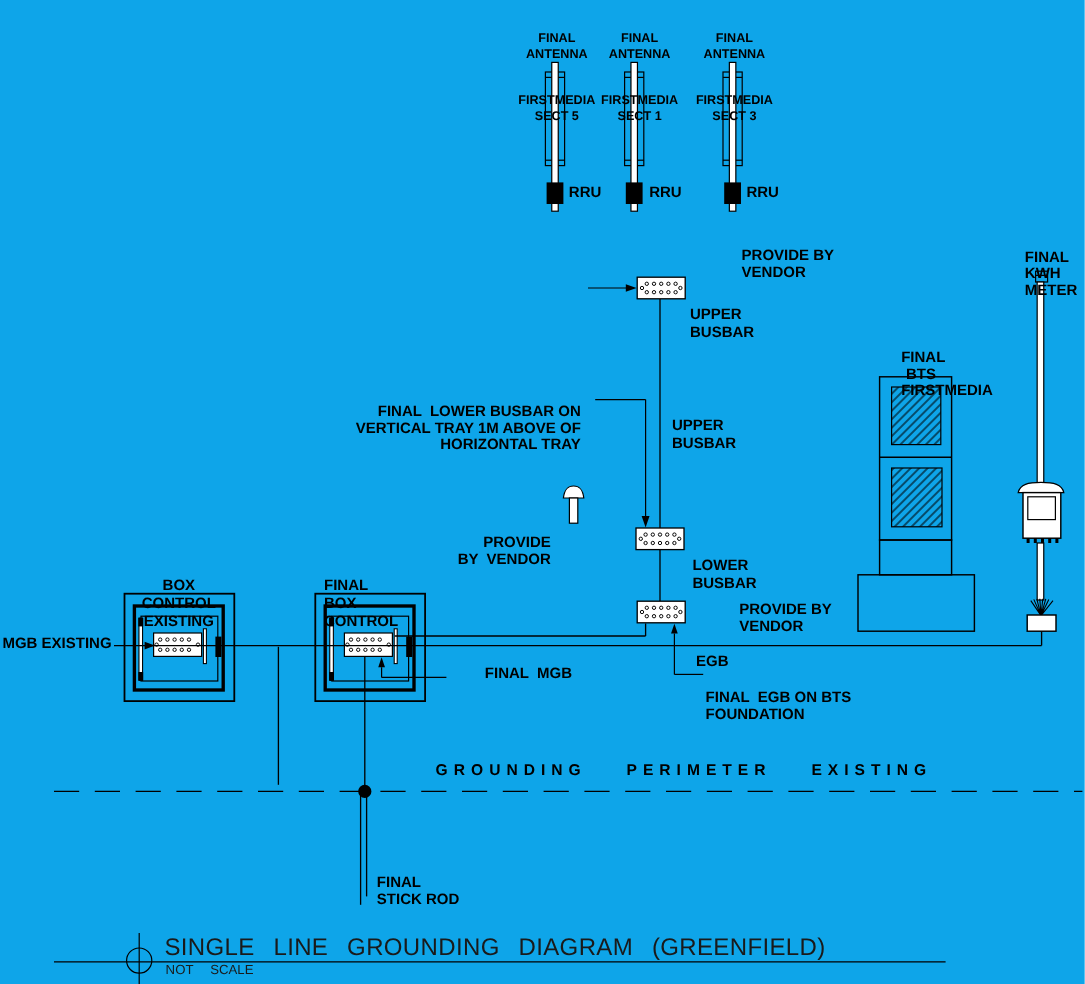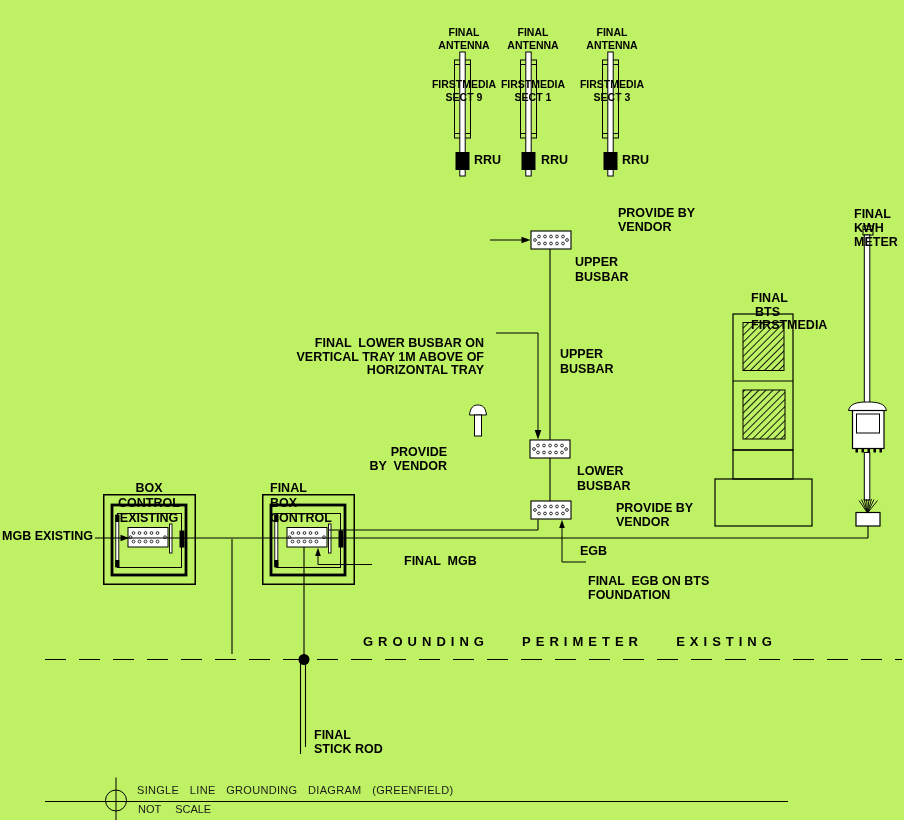--- a/index.html
+++ b/index.html
@@ -1,26 +1,26 @@
 <!DOCTYPE html>
 <html><head>
 <meta charset="utf-8">
 <style>
   html,body{margin:0;padding:0;background:#fff;}
-  #canvas{position:relative;width:904px;height:820px;background:#bef264;overflow:hidden;
+  #canvas{position:relative;width:904px;height:820px;background:#0ea5e9;overflow:hidden;
           font-family:"Liberation Sans",sans-serif;}
   #linework{position:absolute;left:0;top:0;}
   .lbl{position:absolute;font:bold 12.5px/14.5px "Liberation Sans",sans-serif;color:#000;
        white-space:pre;}
   .sm{font-size:10.5px;line-height:13px;}
   .ctr{text-align:center;transform:translateX(-50%);}
   .rt{text-align:right;transform:translateX(-100%);}
   .sp{font-size:13px;letter-spacing:5px;word-spacing:8px;font-weight:bold;}
   .thin{font-weight:400;color:#1a1a1a;}
-  .title{font-size:11px;line-height:18px;letter-spacing:0.3px;word-spacing:2px;}
+  .title{font-size:20px;line-height:18px;letter-spacing:0.3px;word-spacing:2px;}
   .scale{font-size:11px;line-height:13px;word-spacing:4px;}
   .lh15{line-height:15px;}
   .lh135{line-height:13.5px;}
   .lh14{line-height:14px;}
 </style>
 </head>
 <body>
 
 <div id="canvas">
 
@@ -185,21 +185,21 @@
 
   <g stroke="#000" fill="none">
     <line x1="45" y1="801.5" x2="788" y2="801.5" stroke-width="1.1"></line>
     <circle cx="116" cy="800.5" r="10.5" stroke-width="1"></circle>
     <line x1="116" y1="777.5" x2="116" y2="820" stroke-width="1"></line>
   </g>
 </svg>
 
   <div class="lbl sm ctr" style="left:464px;top:0px;">
     <div>FINAL</div><div>ANTENNA</div>
-    <div>FIRSTMEDIA</div><div>SECT 9</div>
+    <div>FIRSTMEDIA</div><div>SECT 5</div>
   </div>
   <div class="lbl sm ctr" style="left:533px;top:0px;">
     <div>FINAL</div><div>ANTENNA</div>
     <div>FIRSTMEDIA</div><div>SECT 1</div>
   </div>
   <div class="lbl sm ctr" style="left:612px;top:0px;">
     <div>FINAL</div><div>ANTENNA</div>
     <div>FIRSTMEDIA</div><div>SECT 3</div>
   </div>
 
@@ -225,21 +225,21 @@
   </div>
 
   <div class="lbl rt lh135" style="left:484px;top:310px;">
     <div>FINAL  LOWER BUSBAR ON</div><div>VERTICAL TRAY 1M ABOVE OF</div><div>HORIZONTAL TRAY</div>
   </div>
 
   <div class="lbl lh135" style="left:751px;top:265px;">
     <div>FINAL</div><div style="padding-left:4px;">BTS</div><div>FIRSTMEDIA</div>
   </div>
 
-  <div class="lbl rt lh14" style="left:447px;top:417px;">
+  <div class="lbl rt lh14" style="left:459px;top:417px;">
     <div>PROVIDE</div><div>BY  VENDOR</div>
   </div>
 
   <div class="lbl lh15" style="left:577px;top:434px;">
     <div>LOWER</div><div>BUSBAR</div>
   </div>
 
   <div class="lbl lh135" style="left:616px;top:475px;">
     <div>PROVIDE BY</div><div>VENDOR</div>
   </div>

